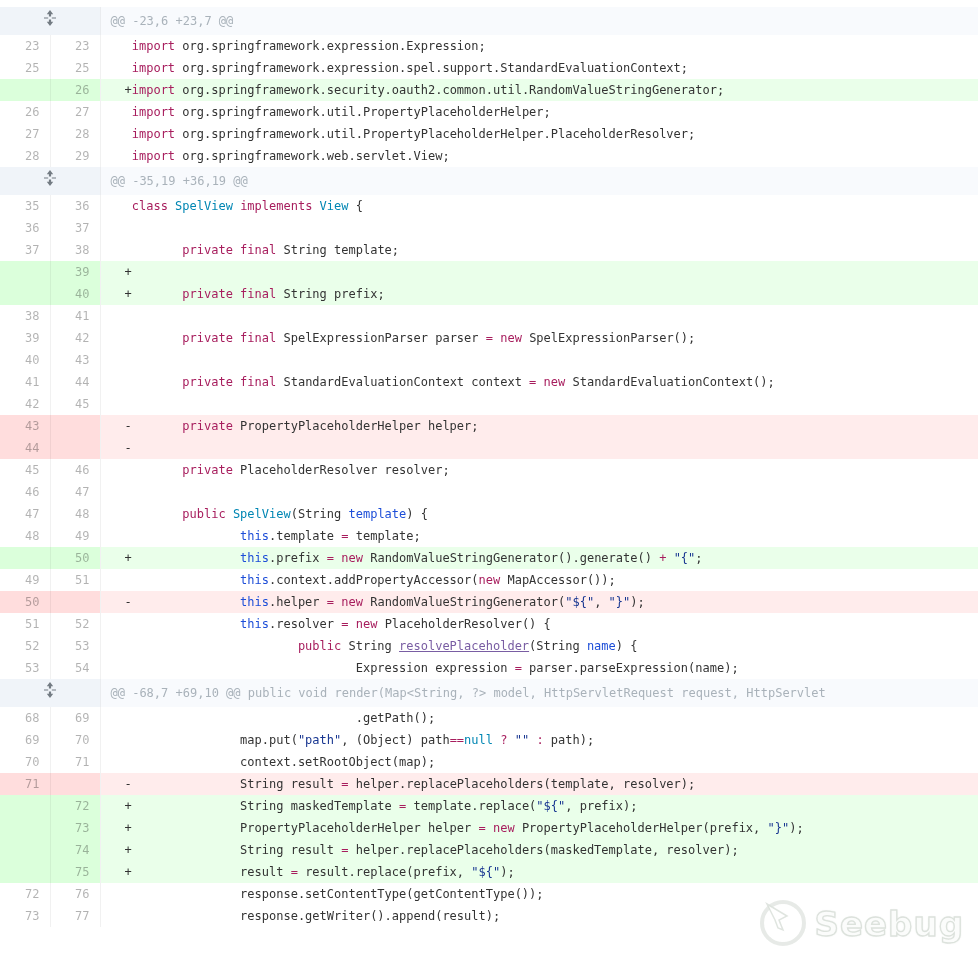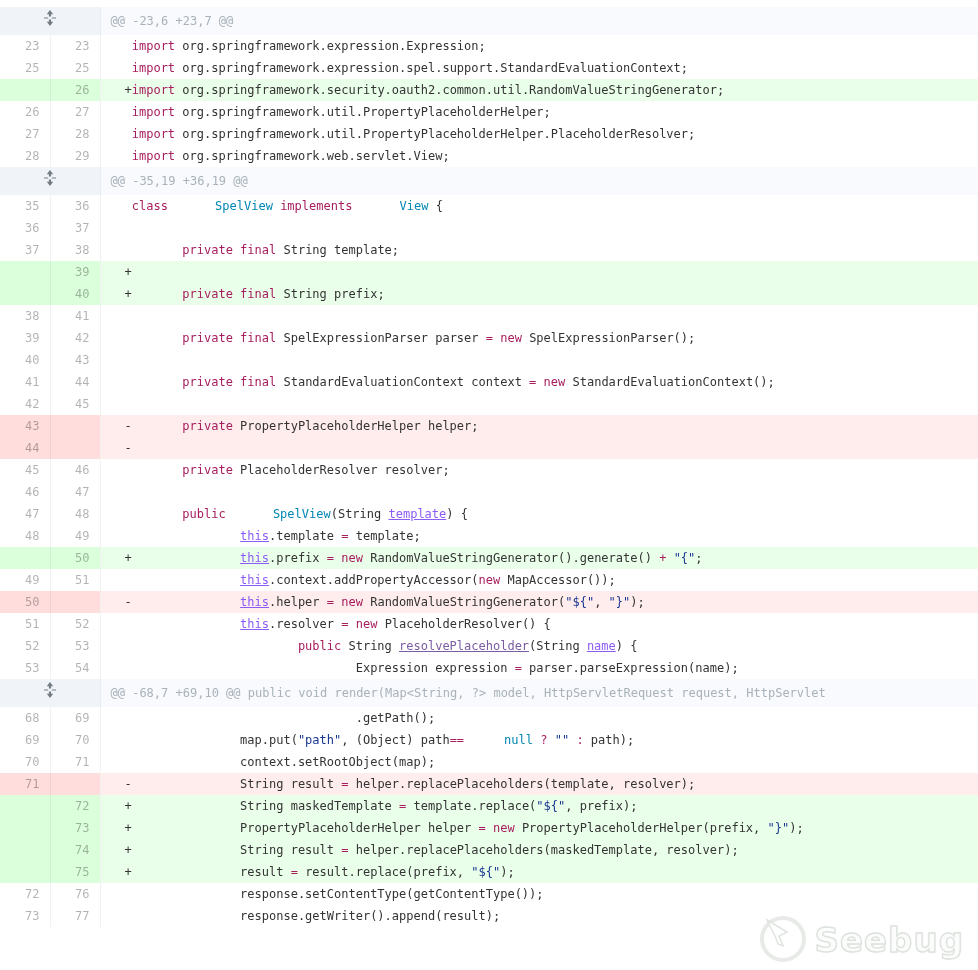--- a/index.html
+++ b/index.html
@@ -36,26 +36,26 @@
   tr.add td.code{background:#eaffea;}
   tr.del td.num{background:#ffdddd;}
   tr.del td.code{background:#ffecec;}
   tr.hunk-row{height:28px;}
   td.hunk-gutter{background:#f0f4f9;text-align:center;vertical-align:middle;
                  border-right:1px solid rgba(0,0,0,.055);cursor:pointer;}
   td.hunk-code{background:#f8fafd;color:#a9b2ba;padding-left:10px;white-space:pre;vertical-align:middle;}
   
   .p{color:#333;}
   .k{color:#a71d5d;}
-  .t{color:#0086b3;margin-left:40px;}
+  .t{color:#0086b3;}
   .s{color:#183691;}
   .f{color:#795da3;text-decoration:underline;}
-  .v{color:#8b5cf6;text-decoration:underline;}
-  
-  .watermark{position:absolute;right:14px;bottom:2px;display:flex;align-items:center;
+  .v{color:#1d4ed8;}
+  
+  .watermark{position:absolute;right:14px;bottom:18px;display:flex;align-items:center;
              opacity:.9;pointer-events:none;}
   .watermark .wm-text{font:bold 34px "DejaVu Sans","Liberation Sans",sans-serif;
              color:#fbfcfb;-webkit-text-stroke:1.3px #d9dfd9;text-shadow:0 0 2px #d2d9d2;
              letter-spacing:1px;margin-left:6px;}
 </style>
 </head>
 <body>
 
 <div id="screen">
 

